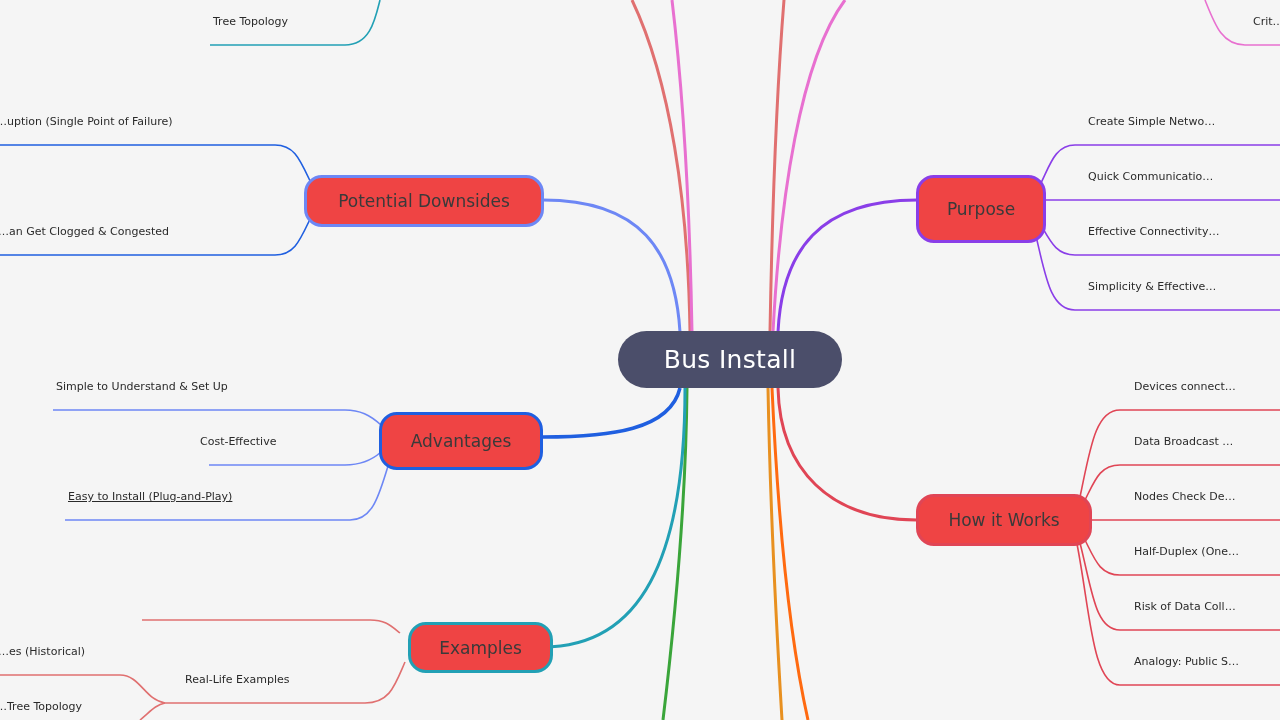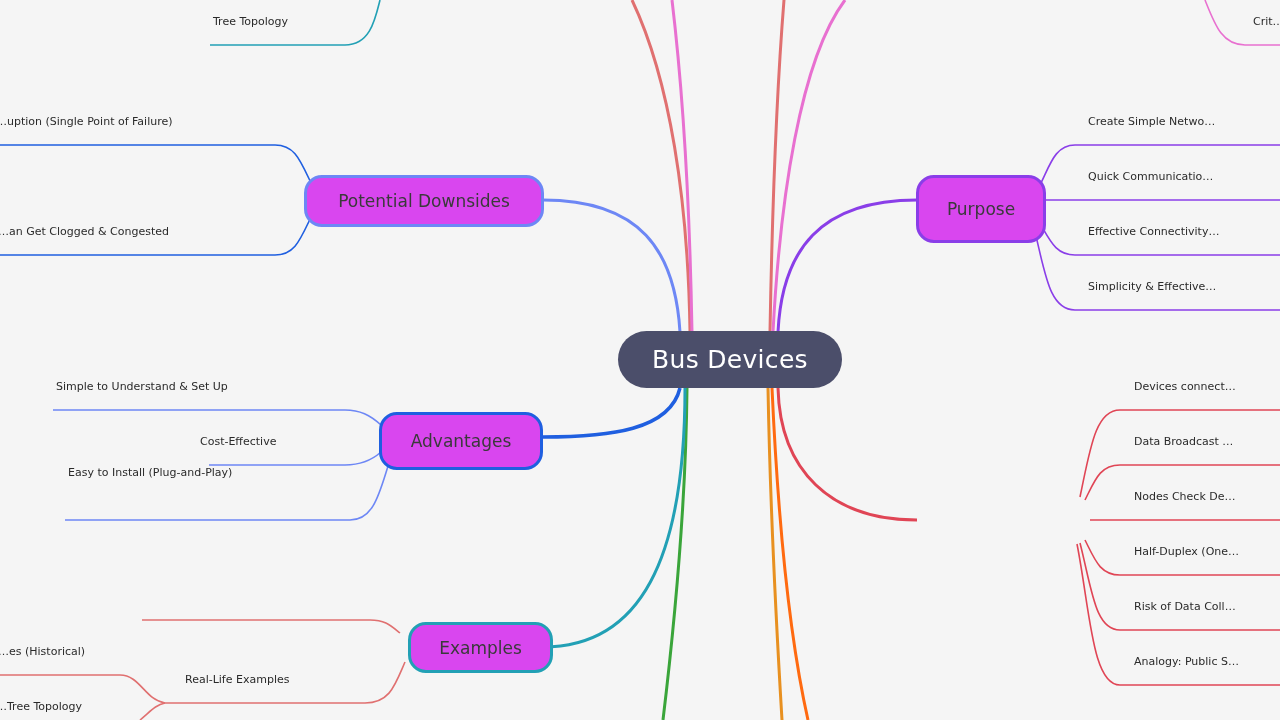--- a/index.html
+++ b/index.html
@@ -11,21 +11,21 @@
   }
   #canvas { position:absolute; left:0; top:0; width:1280px; height:720px; }
   svg.edges { position:absolute; left:0; top:0; }
   .root {
     position:absolute; left:618px; top:331px; width:224px; height:57px;
     background:#4b4e6a; color:#ffffff; border-radius:29px;
     display:flex; align-items:center; justify-content:center;
     font-size:25px; letter-spacing:0.3px; box-sizing:border-box;
   }
   .branch {
-    position:absolute; background:#d946ef; border-radius:18px;
+    position:absolute; background:#ef4444; border-radius:18px;
     border:3px solid #000; box-sizing:border-box;
     display:flex; align-items:center; justify-content:center;
     font-size:17px; color:#3a3a3a;
   }
   .leaf {
     position:absolute; font-size:11px; color:#2a2a2a; white-space:nowrap;
     line-height:20px;
   }
 </style>
 </head>
@@ -71,21 +71,21 @@
   <path d="M1085 500 C 1095 480, 1100 465, 1120 465 L 1280 465" fill="none" stroke="#e04555" stroke-width="1.6"></path>
   <path d="M1090 520 L 1280 520" fill="none" stroke="#e04555" stroke-width="1.6"></path>
   <path d="M1085 540 C 1095 560, 1100 575, 1120 575 L 1280 575" fill="none" stroke="#e04555" stroke-width="1.6"></path>
   <path d="M1080 543 C 1092 590, 1095 630, 1120 630 L 1280 630" fill="none" stroke="#e04555" stroke-width="1.6"></path>
   <path d="M1077 544 C 1090 610, 1092 685, 1120 685 L 1280 685" fill="none" stroke="#e04555" stroke-width="1.6"></path>
 
   <path d="M1205 0 C 1215 25, 1222 45, 1245 45 L 1280 45" fill="none" stroke="#e870d0" stroke-width="1.6"></path>
 </svg>
 
 <div class="root">
-  <span>Bus Devices</span>
+  <span>Bus Install</span>
 </div>
 
 <div class="branch" style="left:304px; top:175px; width:240px; height:52px; border-color:#6d87f5;">
   <span>Potential Downsides</span>
 </div>
 <div class="leaf" style="left:-4px; top:112px;">
   <span>…uption (Single Point of Failure)</span>
 </div>
 <div class="leaf" style="left:-2px; top:222px;">
   <span>…an Get Clogged &amp; Congested</span>
@@ -93,21 +93,21 @@
 
 <div class="branch" style="left:379px; top:412px; width:164px; height:58px; border-color:#1f5fe0;">
   <span>Advantages</span>
 </div>
 <div class="leaf" style="left:56px; top:377px;">
   <span>Simple to Understand &amp; Set Up</span>
 </div>
 <div class="leaf" style="left:200px; top:432px;">
   <span>Cost-Effective</span>
 </div>
-<div class="leaf" style="left:68px; top:463px;">
+<div class="leaf" style="left:68px; top:487px;text-decoration:underline;">
   <span>Easy to Install (Plug-and-Play)</span>
 </div>
 
 <div class="branch" style="left:398px; top:622px; width:145px; height:51px; border-color:#22a0b5;margin-left:10px;">
   <span>Examples</span>
 </div>
 <div class="leaf" style="left:185px; top:670px;">
   <span>Real-Life Examples</span>
 </div>
 <div class="leaf" style="left:-2px; top:642px;">
@@ -129,20 +129,23 @@
 <div class="leaf" style="left:1088px; top:167px;">
   <span>Quick Communicatio…</span>
 </div>
 <div class="leaf" style="left:1088px; top:222px;">
   <span>Effective Connectivity…</span>
 </div>
 <div class="leaf" style="left:1088px; top:277px;">
   <span>Simplicity &amp; Effective…</span>
 </div>
 
+<div class="branch" style="left:916px; top:494px; width:176px; height:52px; border-color:#e04555;">
+  <span>How it Works</span>
+</div>
 <div class="leaf" style="left:1134px; top:377px;">
   <span>Devices connect…</span>
 </div>
 <div class="leaf" style="left:1134px; top:432px;">
   <span>Data Broadcast …</span>
 </div>
 <div class="leaf" style="left:1134px; top:487px;">
   <span>Nodes Check De…</span>
 </div>
 <div class="leaf" style="left:1134px; top:542px;">

